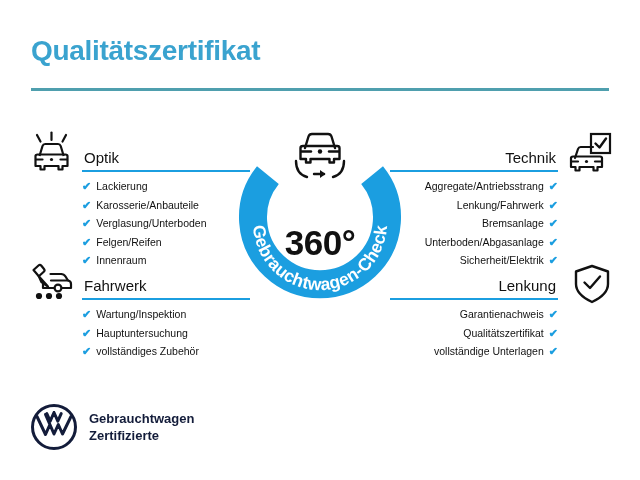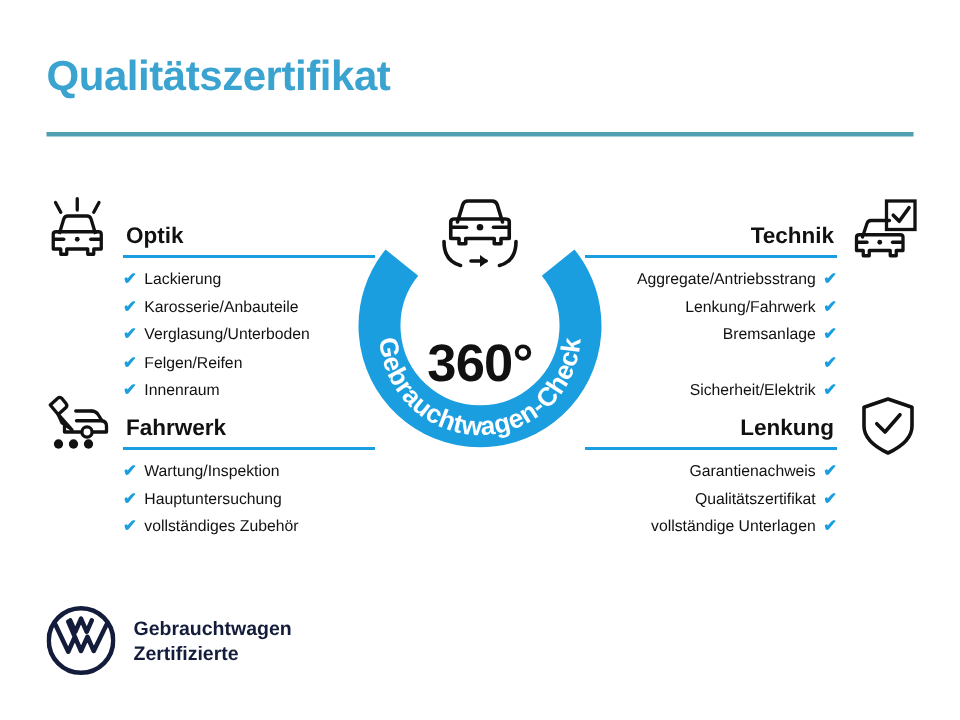--- a/index.html
+++ b/index.html
@@ -21,21 +21,21 @@
   }
   .top-rule{
     position:absolute;left:31px;top:88px;width:578px;height:3px;
     background:#4f9fae;
   }
 
   
   .section{position:absolute;}
   .sec-head{position:relative;height:30px;}
   .sec-title{
-    font-size:15px;font-weight:bold;color:#111;
+    font-size:15px;font-weight:normal;color:#111;
     position:absolute;bottom:6px;white-space:nowrap;
   }
   .sec-rule{
     position:absolute;left:0;right:0;bottom:0;height:2px;background:#1b9ee0;
   }
   .left .sec-title{left:2px;}
   .right .sec-title{right:2px;}
 
   .list{margin:0;padding:0;list-style:none;margin-top:9px;}
   .list li{
@@ -186,20 +186,21 @@
         </li>
       <li>
           <span>Lenkung/Fahrwerk</span>
           <span class="chk">✔</span>
         </li>
       <li>
           <span>Bremsanlage</span>
           <span class="chk">✔</span>
         </li>
       <li>
+          <span>Unterboden/Abgasanlage</span>
           <span class="chk">✔</span>
         </li>
       <li>
           <span>Sicherheit/Elektrik</span>
           <span class="chk">✔</span>
         </li>
     </ul>
   </div>
 
   <div class="sec-icon" style="left:570px;top:262px;width:44px;height:44px;">

